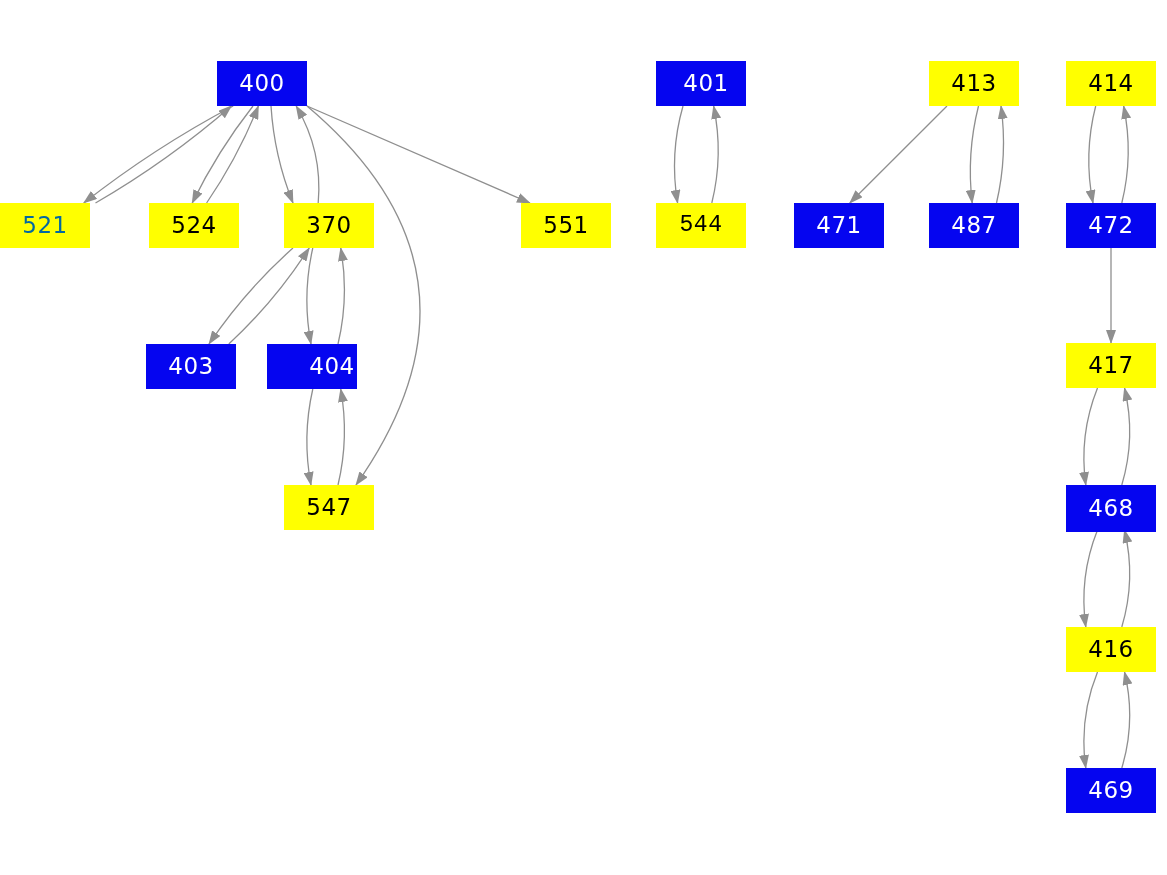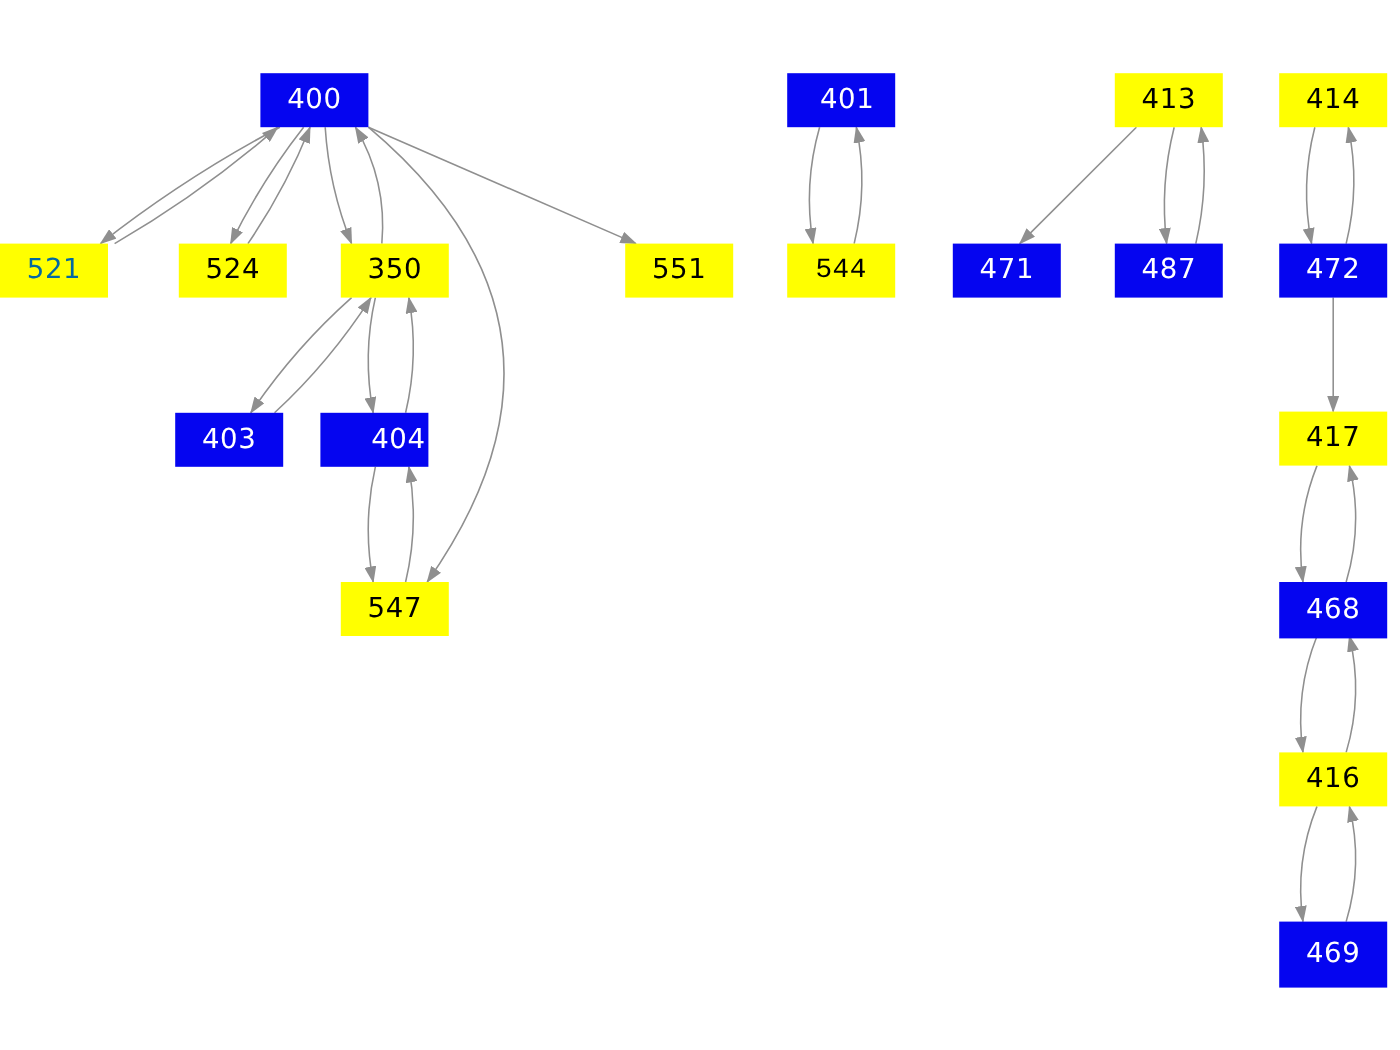--- a/index.html
+++ b/index.html
@@ -72,30 +72,30 @@
         <path d="M1097.5,530 Q1078.743547904232,576.9432423760775 1085.8,627" fill="none" stroke="#8f8f8f" stroke-width="1.3" marker-end="url(#arrow)"></path>
         <path d="M1121.8,627 Q1136.144966788958,578.8617155704143 1124.5,530" fill="none" stroke="#8f8f8f" stroke-width="1.3" marker-end="url(#arrow)"></path>
         <path d="M1097.5,672 Q1078.7454854377092,718.4272622877209 1085.8,768" fill="none" stroke="#8f8f8f" stroke-width="1.3" marker-end="url(#arrow)"></path>
         <path d="M1121.8,768 Q1136.1448614467436,720.3654804781896 1124.5,672" fill="none" stroke="#8f8f8f" stroke-width="1.3" marker-end="url(#arrow)"></path>
       </g>
   </svg>
   <div>
       <div class="node" style="left: 217px; top: 61px; width: 90px; height: 45px; background: rgb(5, 5, 240); color: rgb(255, 255, 255);">400</div>
       <div class="node" style="left: 0; top: 203px; width: 90px; height: 45px; background: rgb(255, 255, 0); color: #0369a1;">521</div>
       <div class="node" style="left: 149px; top: 203px; width: 90px; height: 45px; background: rgb(255, 255, 0); color: rgb(0, 0, 0);">524</div>
-      <div class="node" style="left: 284px; top: 203px; width: 90px; height: 45px; background: rgb(255, 255, 0); color: rgb(0, 0, 0);">350</div>
+      <div class="node" style="left: 284px; top: 203px; width: 90px; height: 45px; background: rgb(255, 255, 0); color: rgb(0, 0, 0);">370</div>
       <div class="node" style="left: 521px; top: 203px; width: 90px; height: 45px; background: rgb(255, 255, 0); color: rgb(0, 0, 0);">551</div>
       <div class="node" style="left: 146px; top: 344px; width: 90px; height: 45px; background: rgb(5, 5, 240); color: rgb(255, 255, 255);">403</div>
       <div class="node" style="left: 267px; top: 344px; width: 90px; height: 45px; background: rgb(5, 5, 240); color: rgb(255, 255, 255); padding-left: 40px;">404</div>
       <div class="node" style="left: 284px; top: 485px; width: 90px; height: 45px; background: rgb(255, 255, 0); color: rgb(0, 0, 0);">547</div>
       <div class="node" style="left: 656px; top: 61px; width: 90px; height: 45px; background: rgb(5, 5, 240); color: rgb(255, 255, 255); padding-left: 10px;">401</div>
       <div class="node" style="left: 656px; top: 203px; width: 90px; height: 45px; background: rgb(255, 255, 0); color: rgb(0, 0, 0); font-family: Liberation Mono, monospace;">544</div>
       <div class="node" style="left: 794px; top: 203px; width: 90px; height: 45px; background: rgb(5, 5, 240); color: rgb(255, 255, 255);">471</div>
       <div class="node" style="left: 929px; top: 61px; width: 90px; height: 45px; background: rgb(255, 255, 0); color: rgb(0, 0, 0);">413</div>
       <div class="node" style="left: 929px; top: 203px; width: 90px; height: 45px; background: rgb(5, 5, 240); color: rgb(255, 255, 255);">487</div>
       <div class="node" style="left: 1066px; top: 61px; width: 90px; height: 45px; background: rgb(255, 255, 0); color: rgb(0, 0, 0);">414</div>
       <div class="node" style="left: 1066px; top: 203px; width: 90px; height: 45px; background: rgb(5, 5, 240); color: rgb(255, 255, 255);">472</div>
       <div class="node" style="left: 1066px; top: 343px; width: 90px; height: 45px; background: rgb(255, 255, 0); color: rgb(0, 0, 0);">417</div>
       <div class="node" style="left: 1066px; top: 485px; width: 90px; height: 47px; background: rgb(5, 5, 240); color: rgb(255, 255, 255);">468</div>
       <div class="node" style="left: 1066px; top: 627px; width: 90px; height: 45px; background: rgb(255, 255, 0); color: rgb(0, 0, 0);">416</div>
-      <div class="node" style="left: 1066px; top: 768px; width: 90px; height: 55px; background: rgb(5, 5, 240); color: rgb(255, 255, 255);">469</div>
+      <div class="node" style="left: 1066px; top: 768px; width: 90px; height: 45px; background: rgb(5, 5, 240); color: rgb(255, 255, 255);">469</div>
     </div>
 </div>
 
 </body></html>

